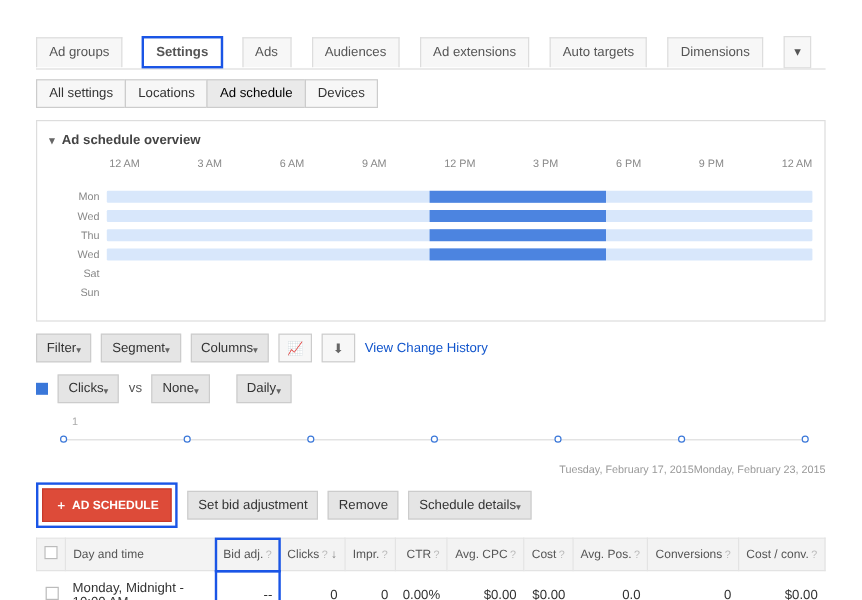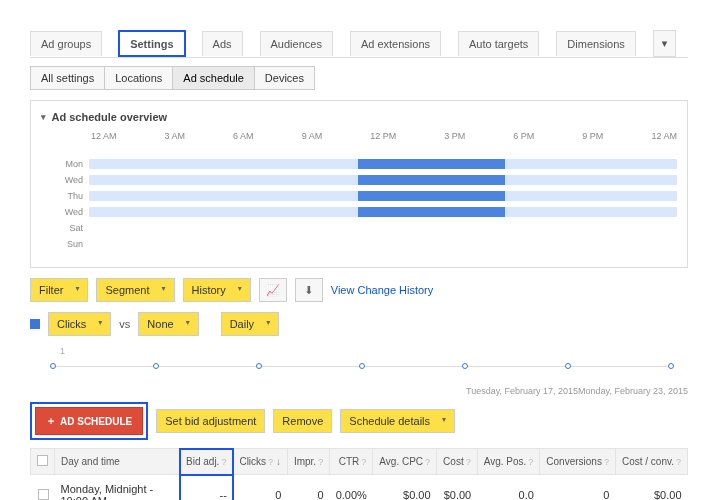--- a/index.html
+++ b/index.html
@@ -110,27 +110,27 @@
   }
   .bar-wrap.empty { background:transparent; }
   .toolbar-row {
     display:flex;
     align-items:center;
     gap:8px;
     margin-top:10px;
   }
   .btn {
     border:1px solid #ccc;
-    background:#fde047;
+    background:#e5e5e5;
     padding:5px 8px;
     font-size:11px;
     cursor:pointer;
     display:inline-flex;
-    align-items:flex-start;
-    gap:12px;
+    align-items:flex-end;
+    gap:0;
   }
   .btn .caret { font-size:8px; color:#666; }
   .icon-btn {
     border:1px solid #ccc;
     background:#f7f7f7;
     width:28px;
     height:24px;
     display:flex;
     align-items:center;
     justify-content:center;
@@ -297,21 +297,21 @@
 <div class="toolbar-row">
   <div class="btn">
       <span>Filter</span>
       <span class="caret">▾</span>
     </div>
   <div class="btn">
       <span>Segment</span>
       <span class="caret">▾</span>
     </div>
   <div class="btn">
-      <span>History</span>
+      <span>Columns</span>
       <span class="caret">▾</span>
     </div>
   <div class="icon-btn">
       <span>📈</span>
     </div>
   <div class="icon-btn">
       <span>⬇</span>
     </div>
   <span class="link">View Change History</span>
 </div>

